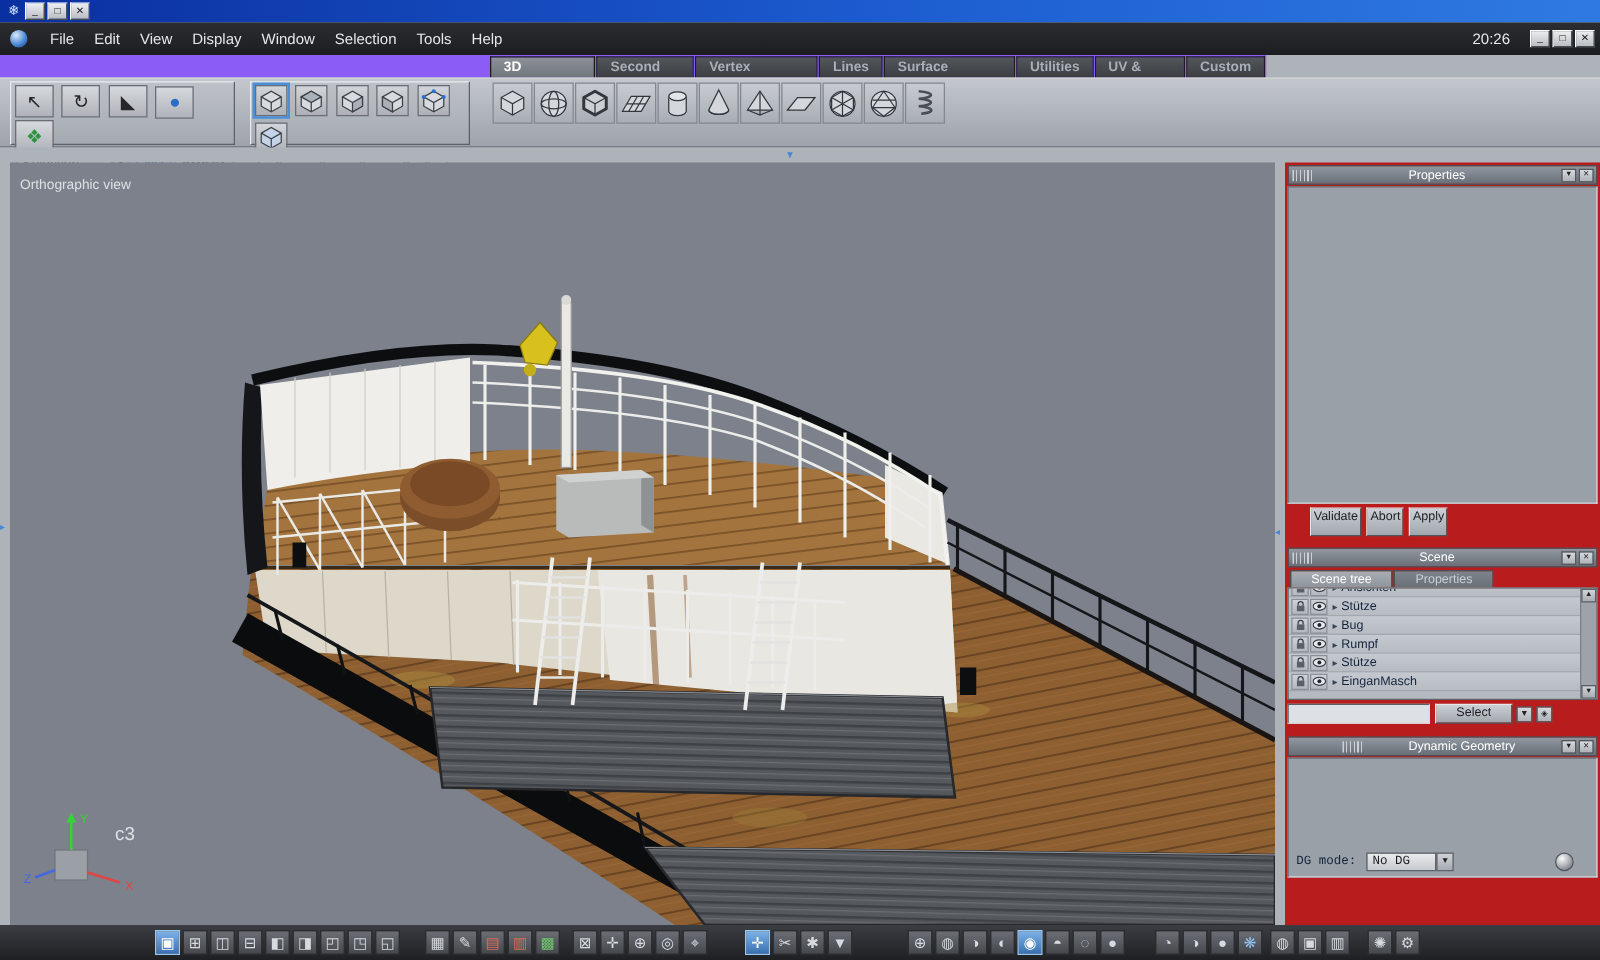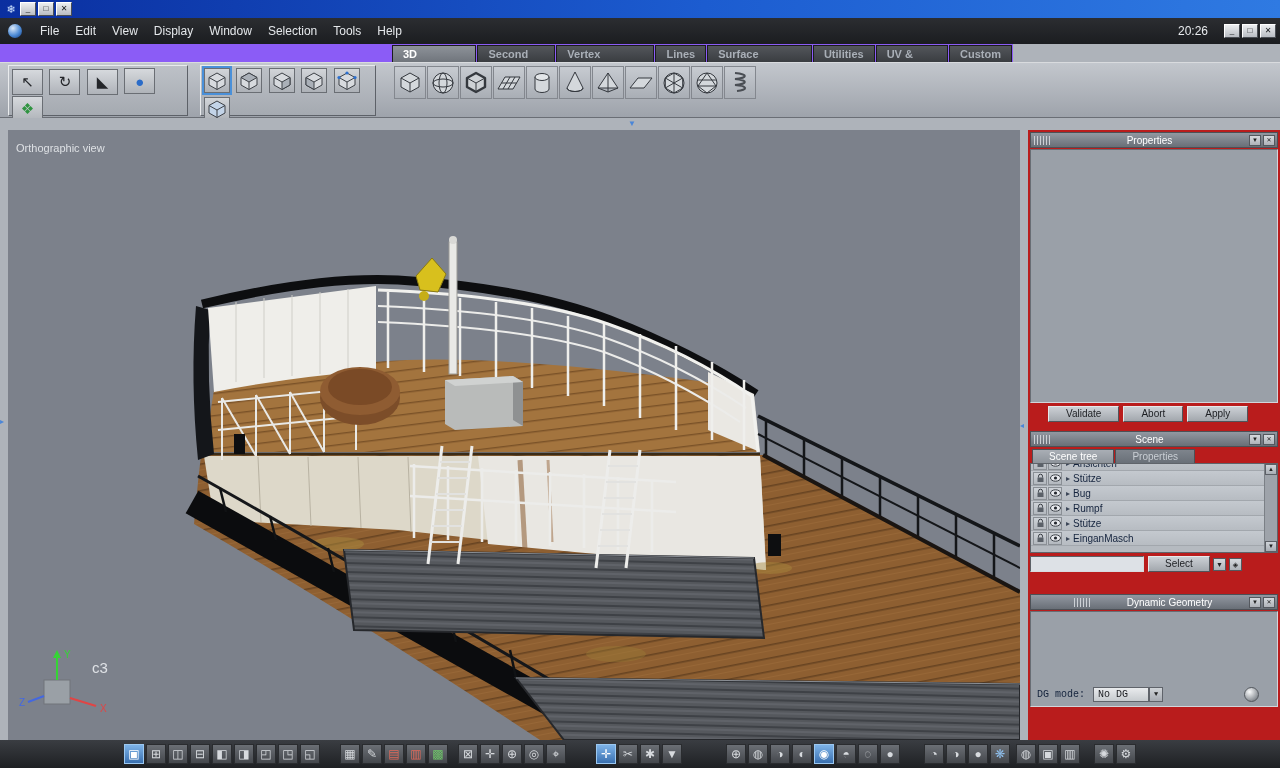--- a/index.html
+++ b/index.html
@@ -78,21 +78,21 @@
   .phead { height:16px; background:linear-gradient(#9298a1,#696f77); border:1px solid #4c5056;
     display:flex; align-items:center; color:#fff; font-size:10px; }
   .pgrip { width:16px; height:9px; margin-left:3px;
     background:repeating-linear-gradient(90deg,#ccd0d5 0 1px,rgba(0,0,0,0) 1px 3px); }
   .ptitle { flex:1; text-align:center; }
   .phbtn { width:12px; height:11px; margin-right:2px; background:linear-gradient(#d6d9dd,#aeb2b8);
     border:1px solid #54585e; font-size:6px; line-height:9px; text-align:center; color:#222; }
   .pbody { background:#9aa0a8; border:1px solid; border-color:#686d74 #d2d5da #d2d5da #686d74; }
   #props-body { height:254px; margin-top:1px; }
   #props-buttons { display:flex; margin:3px 0 0 18px; }
-  .pbtn { height:16px; font-size:10px; padding:0 17px; margin-right:4px; line-height:14px;
+  .pbtn { height:23px; font-size:10px; padding:0 2px; margin-right:4px; line-height:14px;
     background:linear-gradient(#ccd0d5,#a2a7ad); border:1px solid; border-color:#e6e8ea #50545a #50545a #e6e8ea; color:#1c1e22; }
   #scene-head { margin-top:9px; }
   #scene-tabs { display:flex; margin-top:2px; padding-left:2px; }
   .stab { height:14px; line-height:13px; font-size:10px; padding:0 16px; margin-right:1px;
     background:linear-gradient(#7e848c,#697078); color:#c9ced4; border:1px solid #4c5056; border-bottom:none; }
   .stab.active { background:linear-gradient(#a9aeb5,#8e949b); color:#fff; }
   #tree { height:90px; background:#b5bac0; border:1px solid #5f646a; position:relative; overflow:hidden; }
   #tree-list { margin-top:-8px; margin-right:13px; }
   .trow { height:15px; display:flex; align-items:center; padding-left:2px;
     background:linear-gradient(#c4c9cf,#b7bcc2); border-bottom:1px solid #a2a7ad; font-size:10px; color:#15243e; }
@@ -103,21 +103,21 @@
     display:flex; flex-direction:column; justify-content:space-between; }
   .sbtn { height:11px; background:linear-gradient(#d0d4d9,#a8adb4); border:1px solid #5c6066;
     font-size:6px; line-height:9px; text-align:center; color:#222; }
   #scene-inputrow { display:flex; align-items:center; margin-top:3px; }
   .sinput { width:114px; height:16px; background:#dde1e6; border:1px solid; border-color:#5c6066 #d8dcde #d8dcde #5c6066;
     font-size:10px; padding:0 3px; font-family:"Liberation Sans",sans-serif; }
   .selbtn { width:62px; height:16px; margin-left:4px; font-size:10px; line-height:14px; text-align:center;
     background:linear-gradient(#ccd0d5,#a2a7ad); border:1px solid; border-color:#e6e8ea #50545a #50545a #e6e8ea; color:#1c1e22; }
   .tinybtn { width:13px; height:13px; margin-left:3px; font-size:7px; line-height:11px; text-align:center;
     background:linear-gradient(#d6d9dd,#aeb2b8); border:1px solid #54585e; color:#222; }
-  #dg-head { margin-top:22px;padding-left:40px; }
+  #dg-head { margin-top:10px;padding-left:40px; }
   #dg-body { height:96px; margin-top:1px; position:relative;font-family:Liberation Mono, monospace; }
   #dg-row { position:absolute; bottom:4px; left:6px; right:6px; display:flex; align-items:center; }
   #dg-label { font-size:10px; color:#14233c; margin-right:8px; }
   .ddfield { width:56px; height:15px; background:linear-gradient(#e9ebed,#c6cace); border:1px solid #5f636a;
     font-size:10px; color:#1c1e22; padding:0 4px; line-height:13px; }
   #dg-circle { width:15px; height:15px; border-radius:50%; margin-left:auto; margin-right:12px;
     background:radial-gradient(circle at 35% 30%,#fafbfc,#8d9298 70%,#60646a); border:1px solid #54585e; }
 
   
   #bottombar { position:absolute; top:740px; left:0; width:1280px; height:28px;

